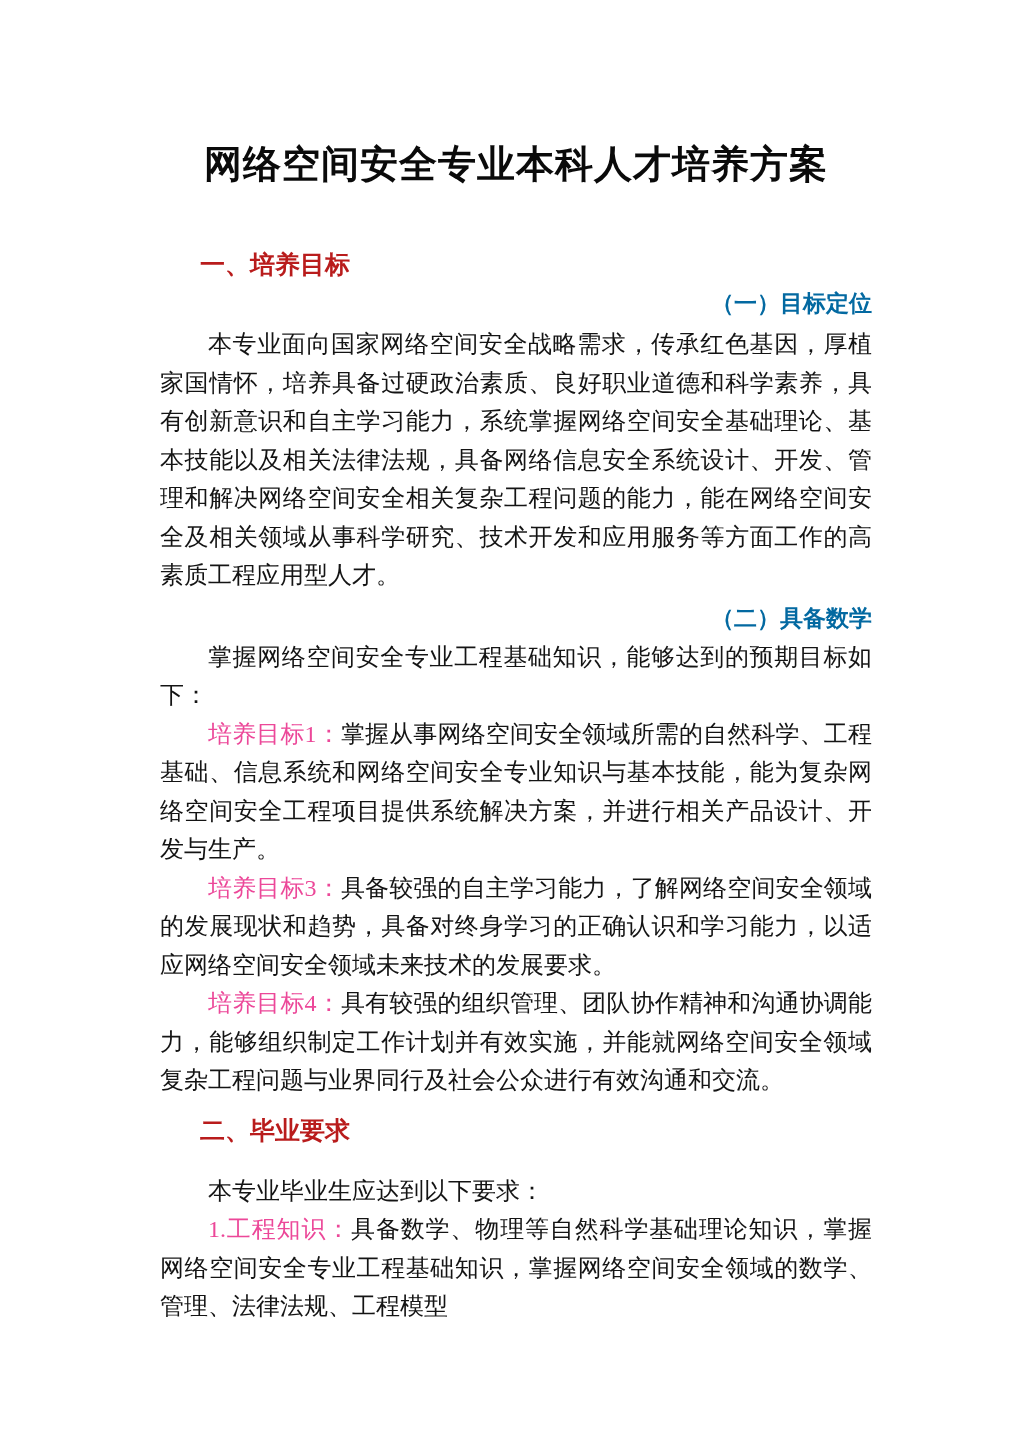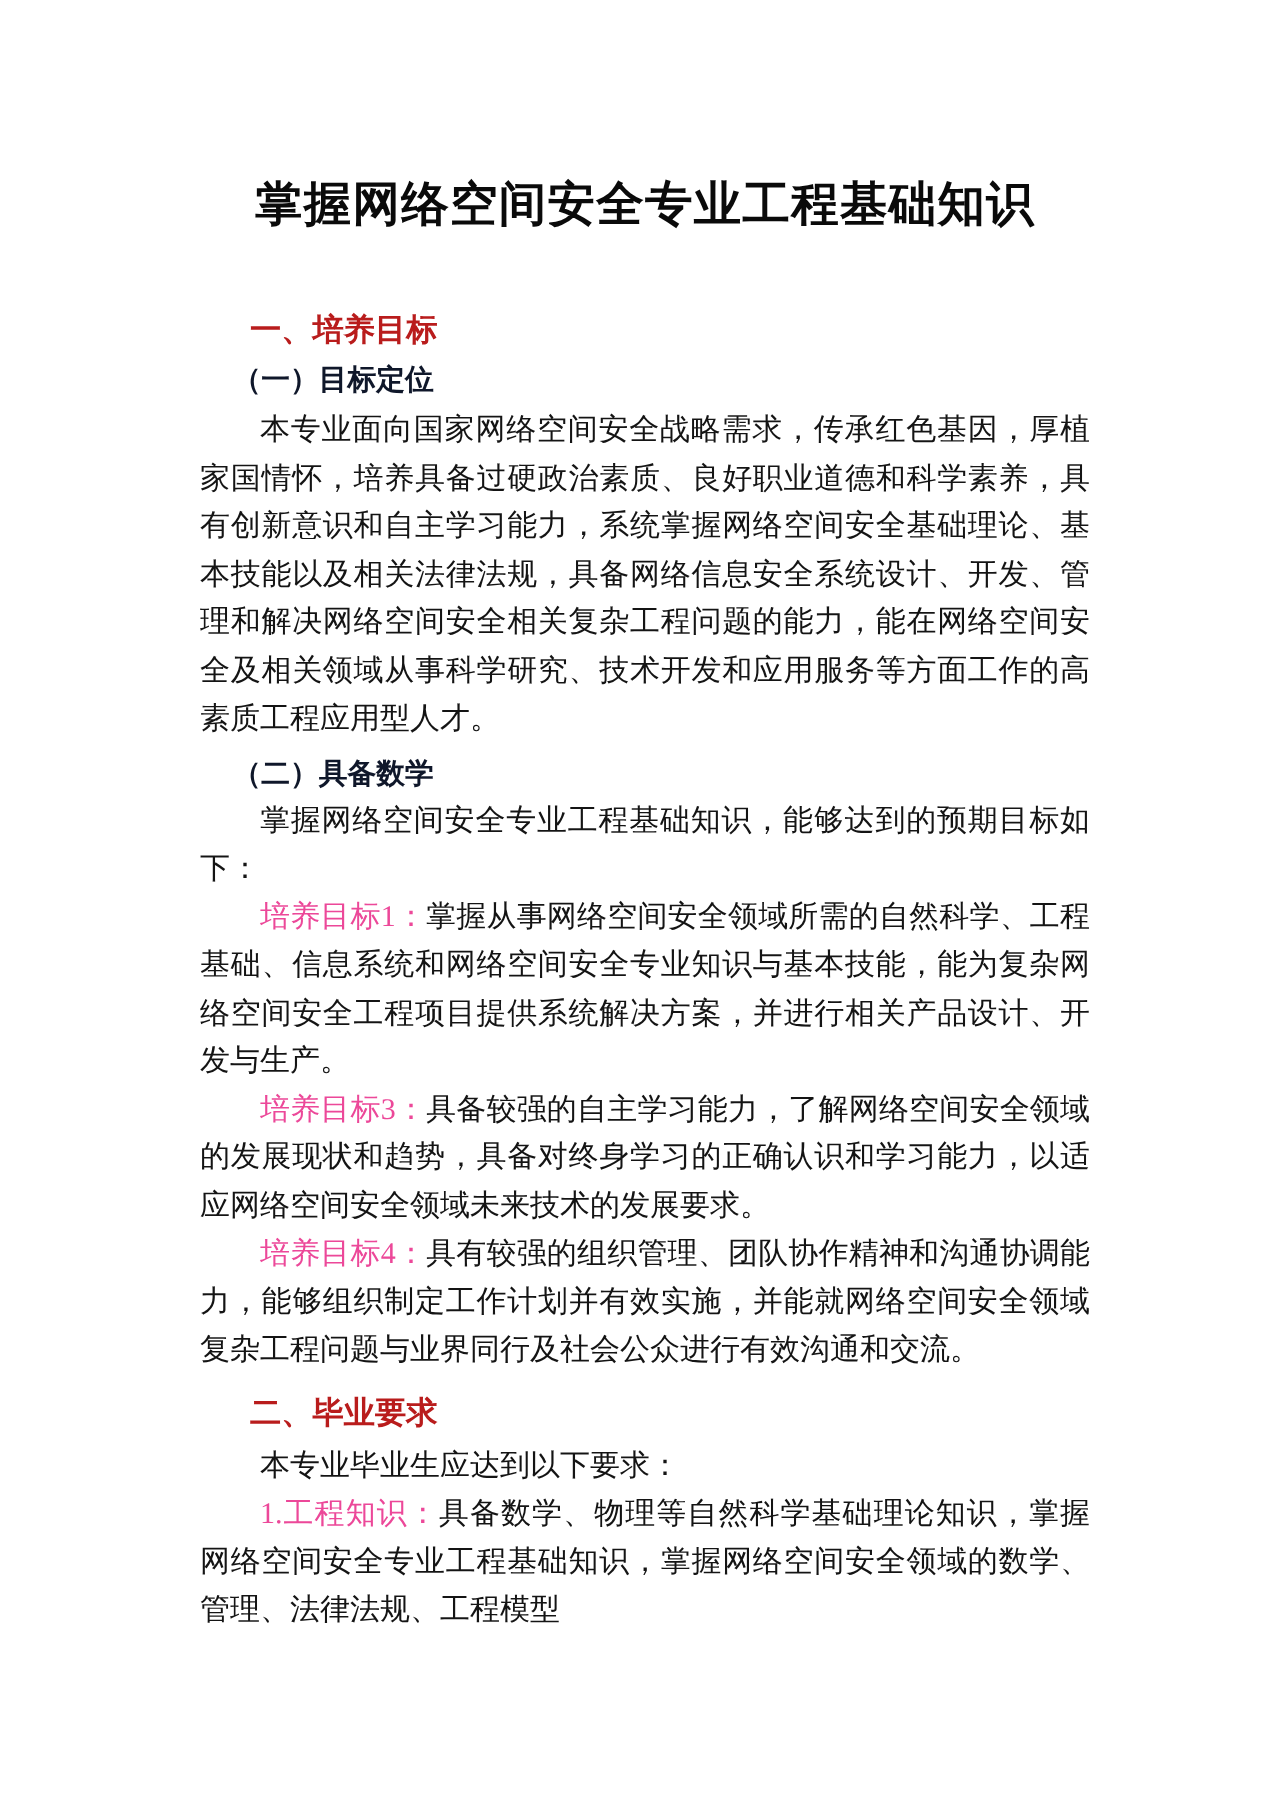--- a/index.html
+++ b/index.html
@@ -34,30 +34,31 @@
     font-family: "Liberation Sans", "DejaVu Sans", sans-serif;
     font-weight: 700;
     font-size: 25px;
     line-height: 28px;
     padding-left: 40px;
     margin: 0 0 12px 0;
     color: #b91c1c;
   }
   .h-major.second {
     margin-top: 16px;
-    margin-bottom: 10px;
+    margin-bottom: 28px;
   }
   .h-sub {
     font-family: "Liberation Sans", "DejaVu Sans", sans-serif;
     font-weight: 700;
     font-size: 23px;
     line-height: 27px;
     padding-left: 26px;
     margin: 0 0 8px 0;
-    color: #0f172a;
+    color: #0369a1;
+    text-align: right;
   }
   .h-sub.second {
     margin-top: 10px;
     margin-bottom: 6px;
   }
   .para {
     font-size: 24px;
     line-height: 38.5px;
     text-align: justify;
     text-justify: inter-character;
@@ -68,21 +69,21 @@
   .para .lead {
     font-weight: 400;
     color: #ec4899;
   }
 </style>
 </head>
 <body>
 
 <div class="page">
 
-  <h1 class="doc-title">掌握网络空间安全专业工程基础知识</h1>
+  <h1 class="doc-title">网络空间安全专业本科人才培养方案</h1>
 
   <h2 class="h-major">一、培养目标</h2>
 
   <h3 class="h-sub">（一）目标定位</h3>
 
   <p class="para">本专业面向国家网络空间安全战略需求，传承红色基因，厚植家国情怀，培养具备过硬政治素质、良好职业道德和科学素养，具有创新意识和自主学习能力，系统掌握网络空间安全基础理论、基本技能以及相关法律法规，具备网络信息安全系统设计、开发、管理和解决网络空间安全相关复杂工程问题的能力，能在网络空间安全及相关领域从事科学研究、技术开发和应用服务等方面工作的高素质工程应用型人才。</p>
 
   <h3 class="h-sub second">（二）具备数学</h3>
 
   <p class="para">掌握网络空间安全专业工程基础知识，能够达到的预期目标如下：</p>

